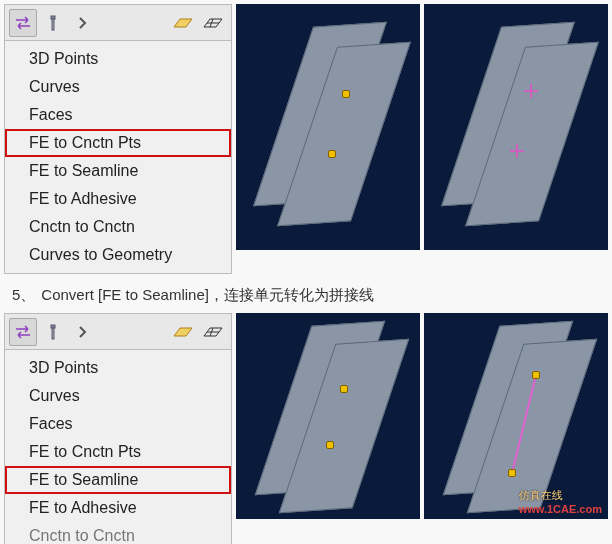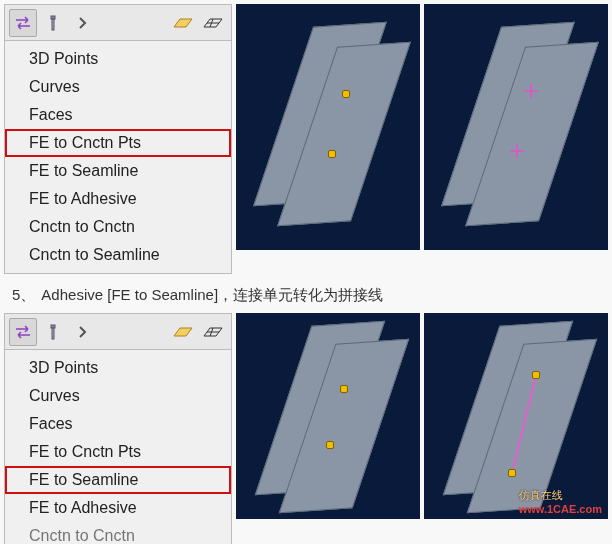--- a/index.html
+++ b/index.html
@@ -132,41 +132,41 @@
       </div>
     </div>
     <div class="menu-list">
       <div class="menu-item">3D Points</div>
       <div class="menu-item">Curves</div>
       <div class="menu-item">Faces</div>
       <div class="menu-item hl">FE to Cnctn Pts</div>
       <div class="menu-item">FE to Seamline</div>
       <div class="menu-item">FE to Adhesive</div>
       <div class="menu-item">Cnctn to Cnctn</div>
-      <div class="menu-item">Cnctn to Seamline</div>
+      <div class="menu-item">Curves to Geometry</div>
     </div>
   </div>
 
   <div class="viewport">
     <div class="plate" style="left:48px;top:20px;width:72px;height:180px;transform:skewX(-22deg) rotate(-4deg);"></div>
     <div class="plate" style="left:72px;top:40px;width:72px;height:180px;transform:skewX(-22deg) rotate(-4deg);"></div>
     <div class="node" style="left:106px;top:86px;"></div>
     <div class="node" style="left:92px;top:146px;"></div>
   </div>
 
   <div class="viewport">
     <div class="plate" style="left:48px;top:20px;width:72px;height:180px;transform:skewX(-22deg) rotate(-4deg);"></div>
     <div class="plate" style="left:72px;top:40px;width:72px;height:180px;transform:skewX(-22deg) rotate(-4deg);"></div>
     <div class="cross" style="left:100px;top:80px;"></div>
     <div class="cross" style="left:86px;top:140px;"></div>
   </div>
 </div>
 
 <div class="step-label">
-  <span class="num">5、</span><span>Adhesive [FE to Seamline]，</span><span>连接单元转化为拼接线</span>
+  <span class="num">5、</span><span>Convert [FE to Seamline]，</span><span>连接单元转化为拼接线</span>
 </div>
 
 <div class="row">
   <div class="menu-panel">
     <div class="toolbar">
       <div class="tool-btn sel">
         <svg width="18" height="18">
             <path d="M2 6 L14 6 M14 6 L11 3 M14 6 L11 9 M16 12 L4 12 M4 12 L7 9 M4 12 L7 15" stroke="#9040c0" stroke-width="1.5" fill="none"></path>
           </svg>
       </div>

